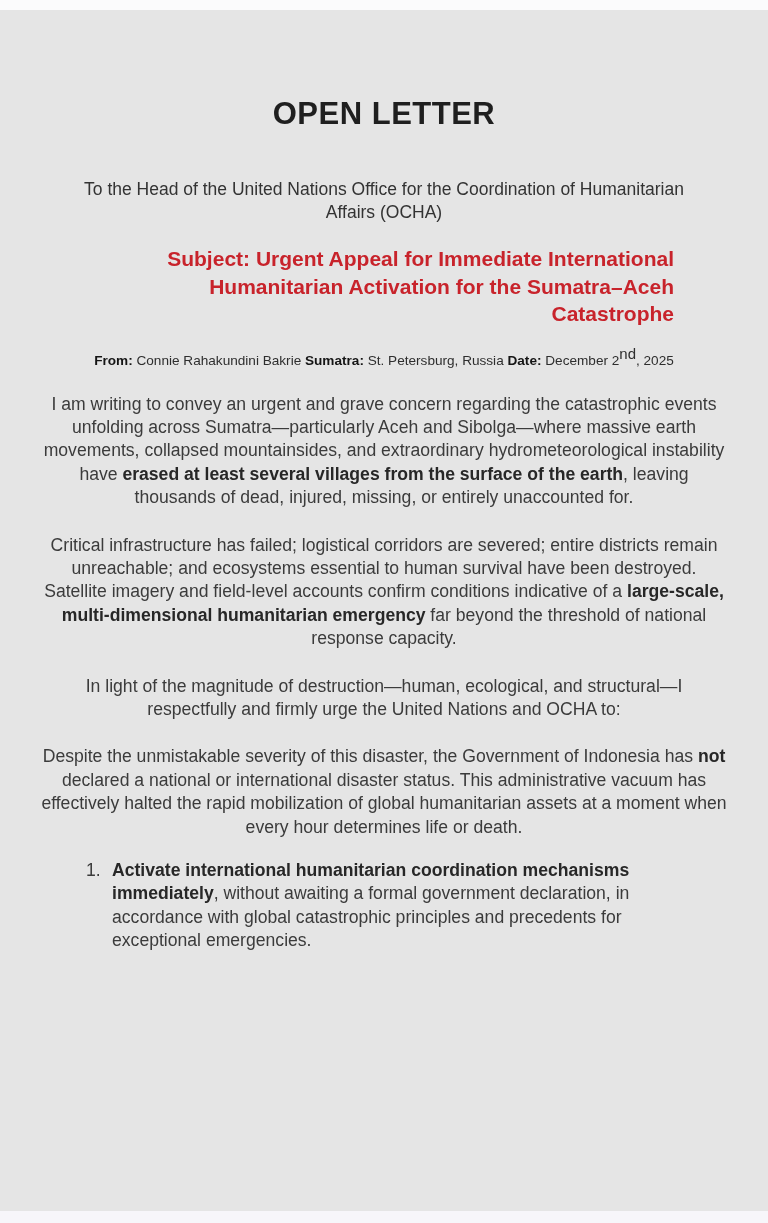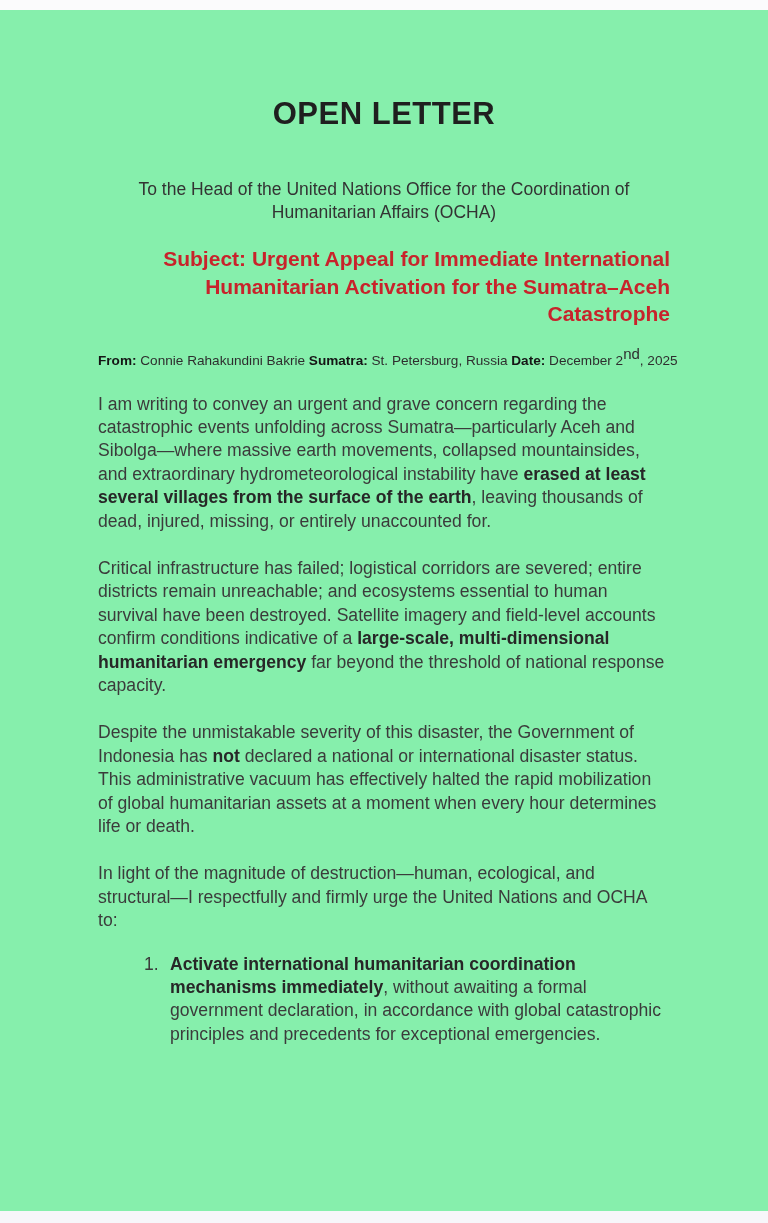--- a/index.html
+++ b/index.html
@@ -11,22 +11,22 @@
     width: 768px;
     height: 1223px;
     position: relative;
     font-family: "Liberation Sans", "DejaVu Sans", sans-serif;
     color: #3b3b3b;
     overflow: hidden;
   }
   .page {
     position: absolute;
     inset: 0;
-    background: #86efac;
-    padding: 0 98px;
+    background: #e5e5e5;
+    padding: 0 40px;
     box-sizing: border-box;
   }
   .edge-top {
     position: absolute;
     top: 0; left: 0; right: 0;
     height: 10px;
     background: #fbfbfc;
   }
   .edge-bottom {
     position: absolute;
@@ -74,20 +74,21 @@
     font-size: 18px;
     line-height: 22px;
     font-weight: bold;
     color: #232323;
   }
   .body-para {
     margin: 24px 0 0 0;
     font-size: 17.6px;
     line-height: 23.4px;
     color: #3b3b3b;
+    text-align: center;
   }
   .body-para b, .salutation b, .li-text b { color: #272727; }
   .demand-list {
     margin: 20px 0 0 0;
     padding: 0 0 0 46px;
     list-style: none;
   }
   .demand-item {
     display: flex;
     align-items: flex-start;
@@ -116,23 +117,23 @@
 
   <h2 class="subject" style="color: rgb(200, 35, 43);">Subject: Urgent Appeal for Immediate International Humanitarian Activation for the Sumatra–Aceh Catastrophe</h2>
 
   <p class="meta"><b>From:</b><span> Connie Rahakundini Bakrie </span><b>Sumatra:</b><span> St. Petersburg, Russia </span><b>Date:</b><span> December 2</span><span><sup>nd</sup></span><span>, 2025</span></p>
 
 
   <p class="body-para"><span>I am writing to convey an urgent and grave concern regarding the catastrophic events unfolding across Sumatra—particularly Aceh and Sibolga—where massive earth movements, collapsed mountainsides, and extraordinary hydrometeorological instability have </span><b>erased at least several villages from the surface of the earth</b><span>, leaving thousands of dead, injured, missing, or entirely unaccounted for.</span></p>
 
   <p class="body-para"><span>Critical infrastructure has failed; logistical corridors are severed; entire districts remain unreachable; and ecosystems essential to human survival have been destroyed. Satellite imagery and field-level accounts confirm conditions indicative of a </span><b>large-scale, multi-dimensional humanitarian emergency</b><span> far beyond the threshold of national response capacity.</span></p>
 
+  <p class="body-para"><span>In light of the magnitude of destruction—human, ecological, and structural—I respectfully and firmly urge the United Nations and OCHA to:</span></p>
+
   <p class="body-para"><span>Despite the unmistakable severity of this disaster, the Government of Indonesia has </span><b>not</b><span> declared a national or international disaster status. This administrative vacuum has effectively halted the rapid mobilization of global humanitarian assets at a moment when every hour determines life or death.</span></p>
-
-  <p class="body-para"><span>In light of the magnitude of destruction—human, ecological, and structural—I respectfully and firmly urge the United Nations and OCHA to:</span></p>
 
   <ol class="demand-list">
     <li class="demand-item">
       <span class="li-num">1.</span>
       <span class="li-text"><b>Activate international humanitarian coordination mechanisms immediately</b><span>, without awaiting a formal government declaration, in accordance with global catastrophic principles and precedents for exceptional emergencies.</span></span>
     </li>
   </ol>
 
   <div class="edge-bottom"></div>
 </div>

